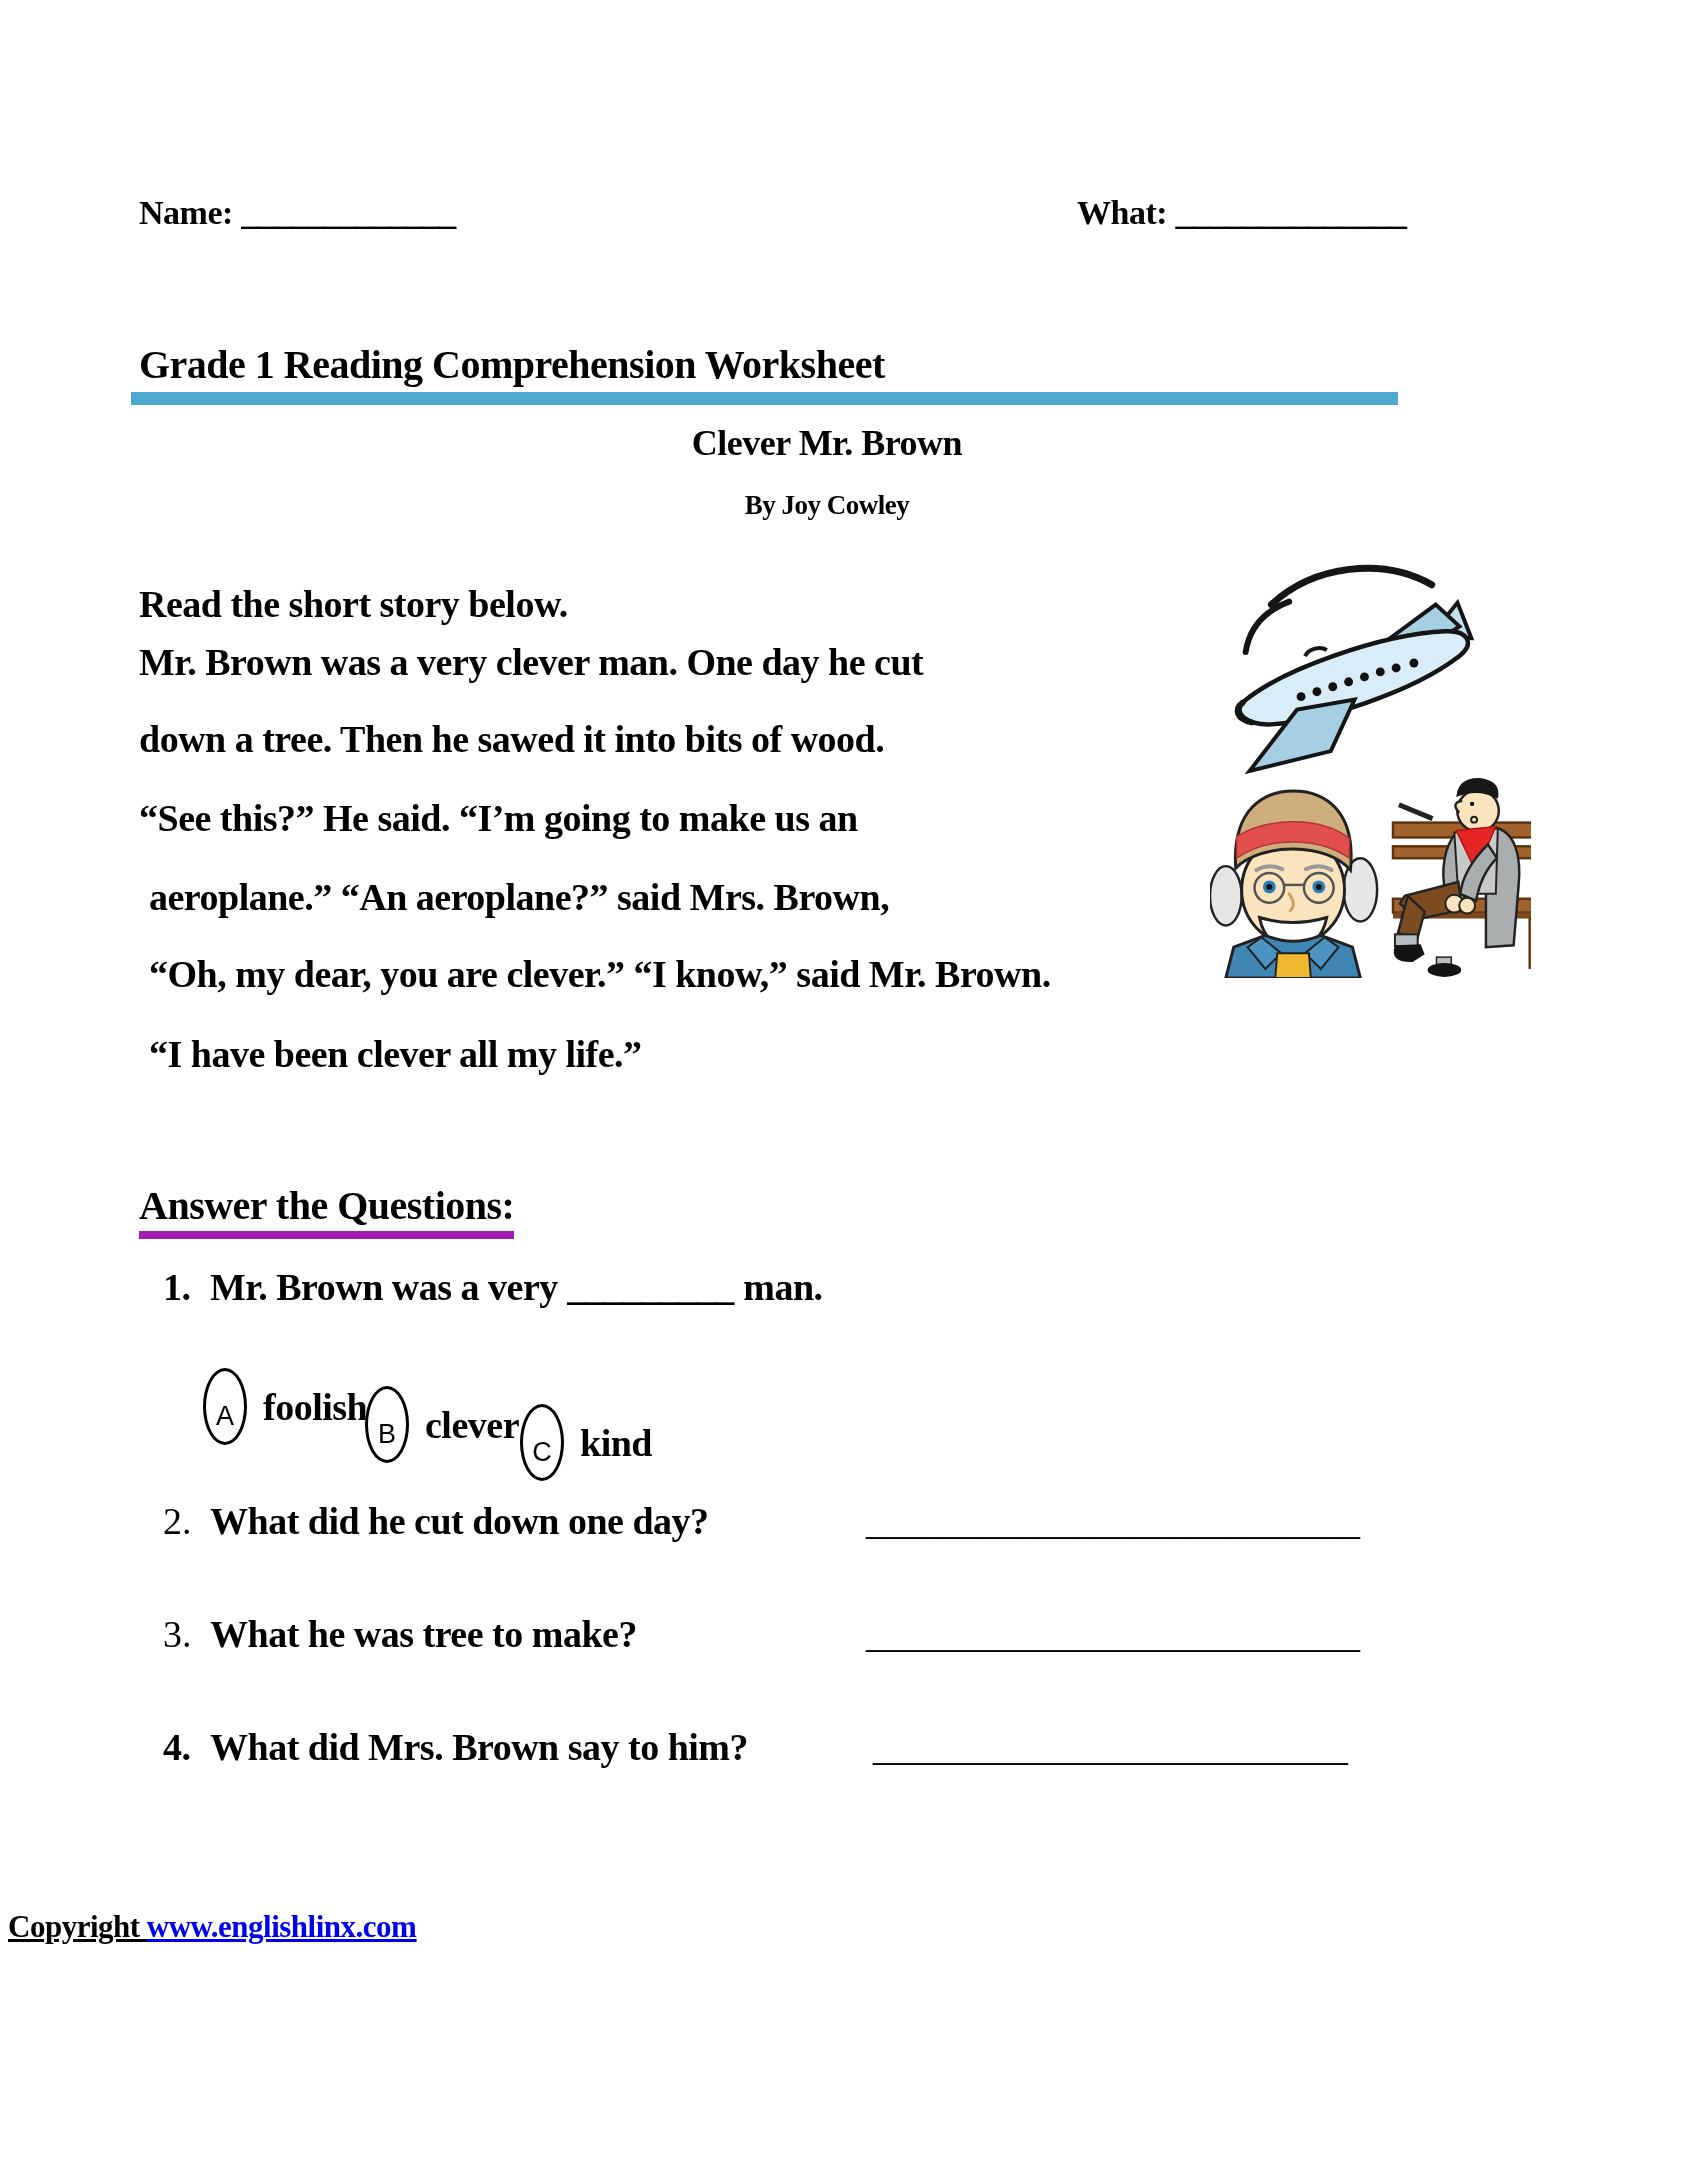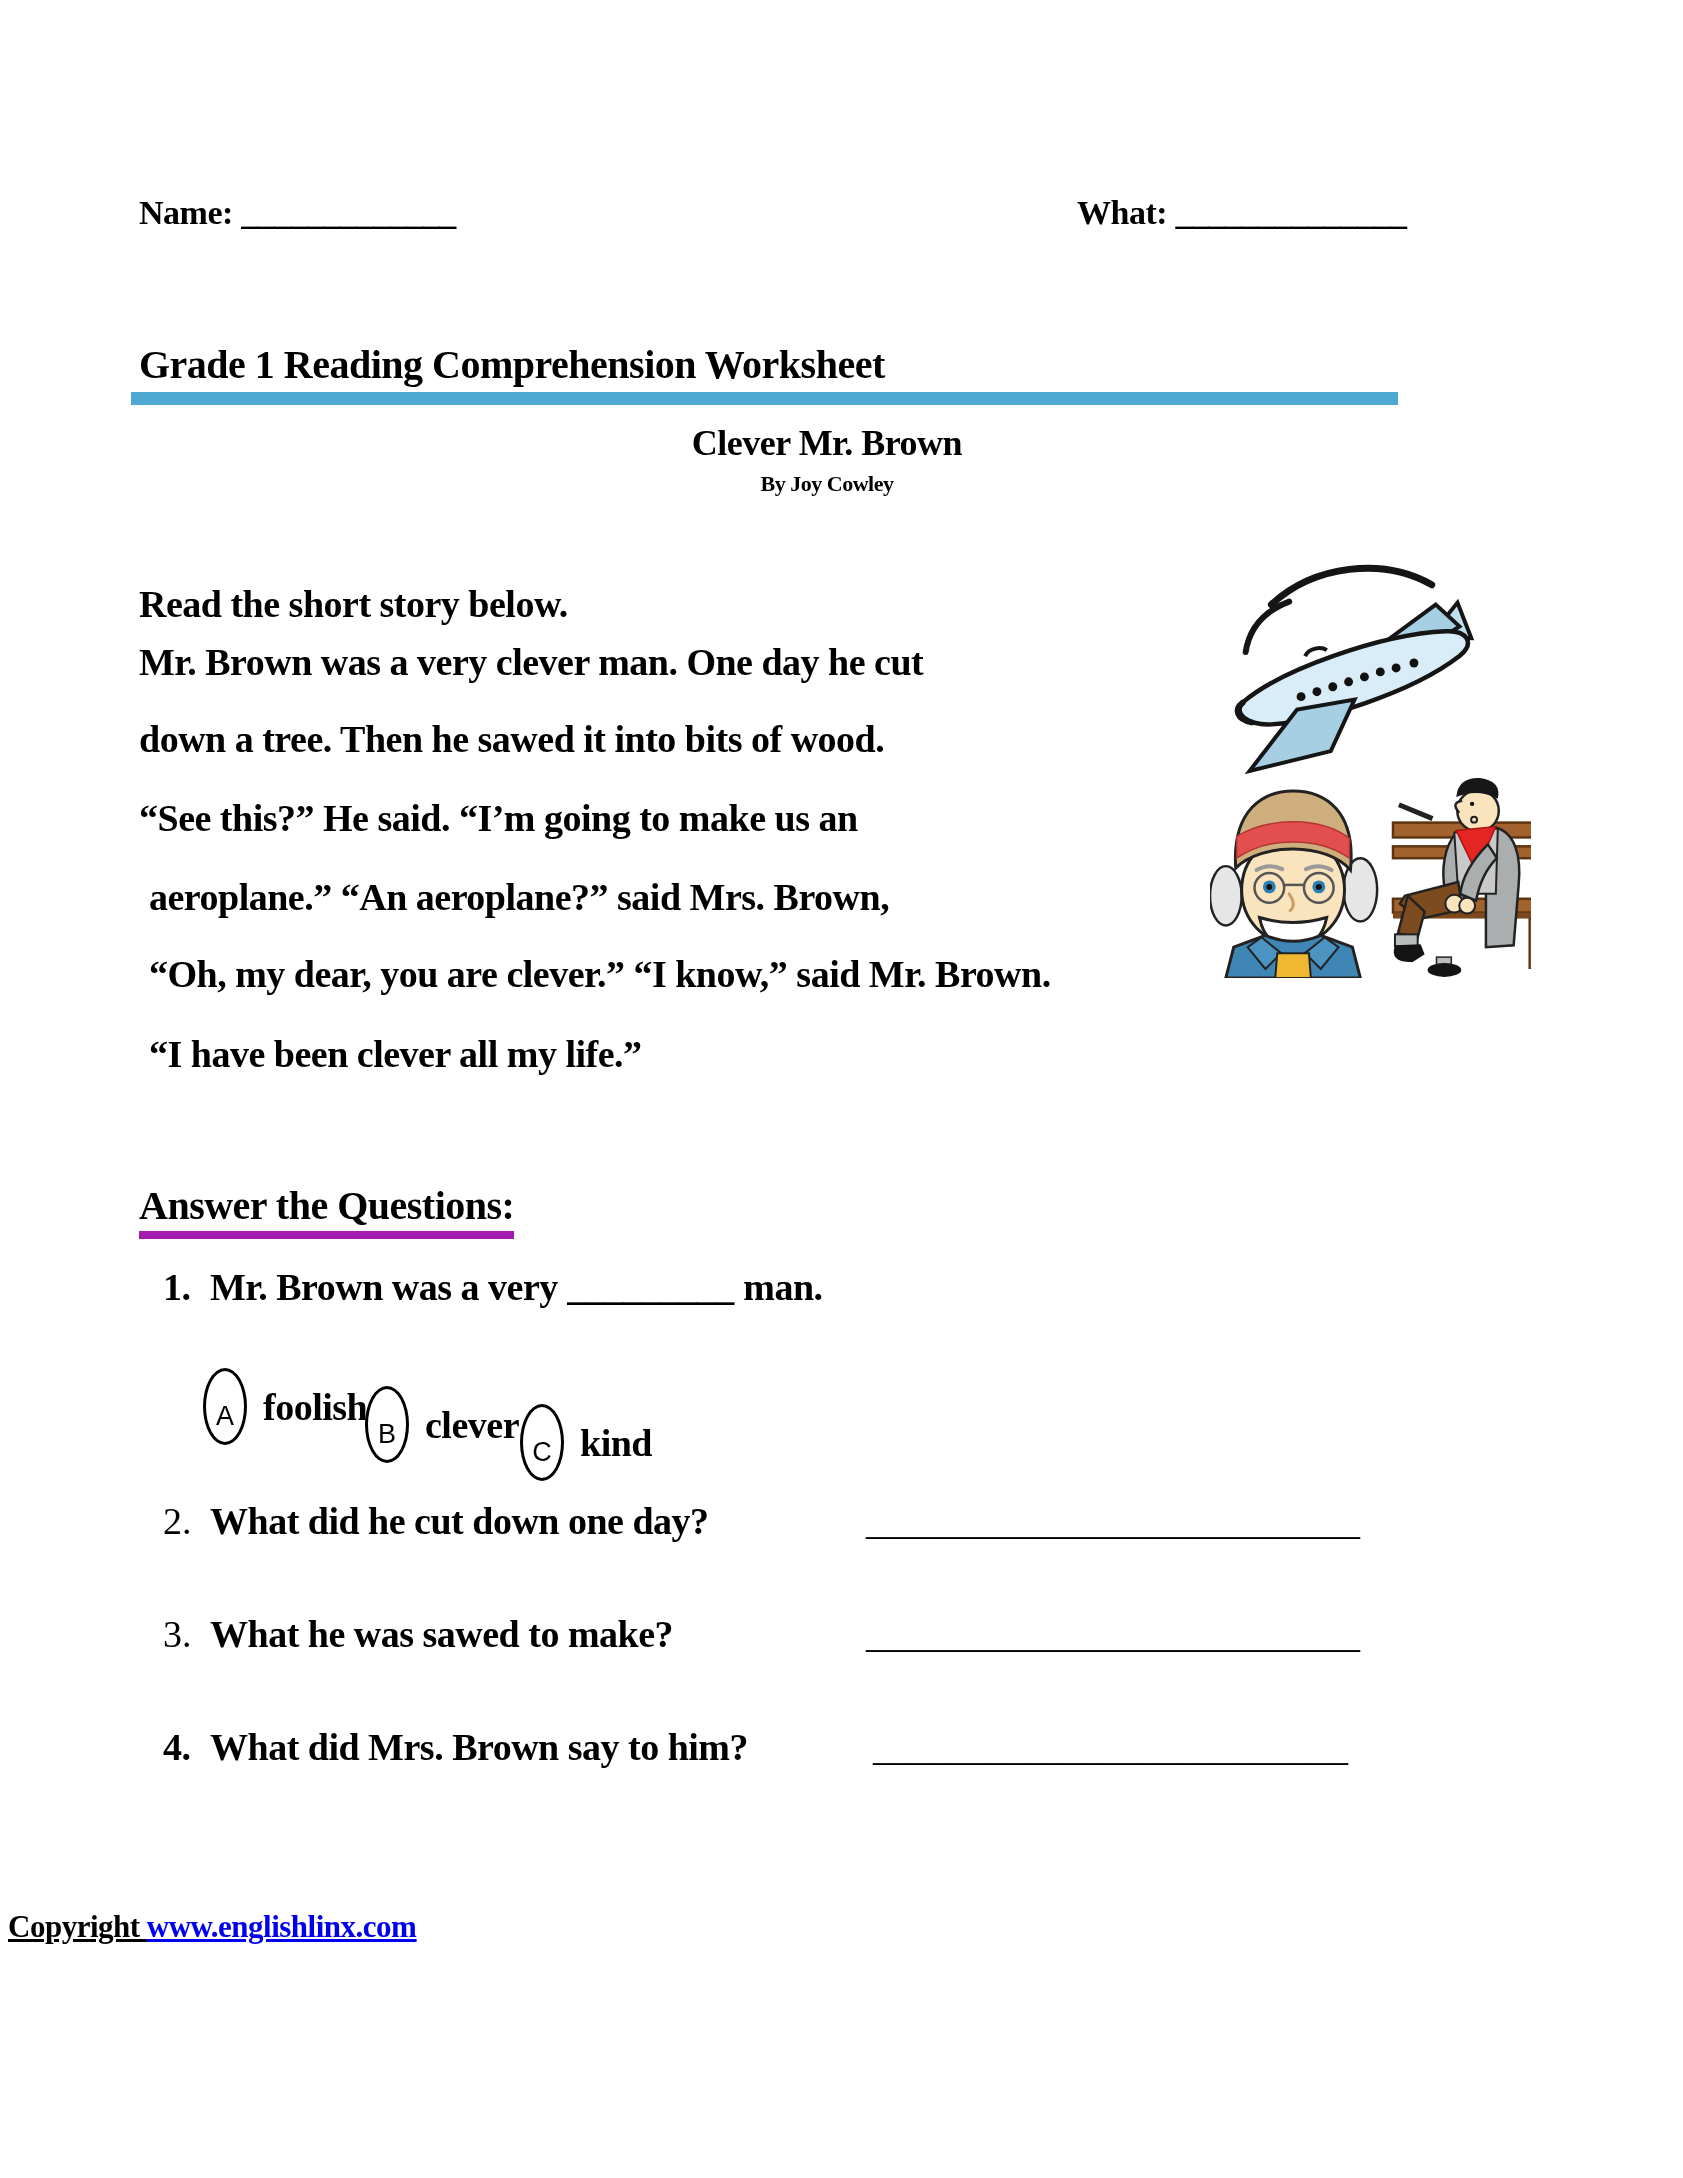--- a/index.html
+++ b/index.html
@@ -12,21 +12,21 @@
     overflow:hidden;
   }
   .abs{position:absolute;white-space:pre;}
   .b{font-weight:700;letter-spacing:-0.5px;}
   .nameline{top:194px;left:139px;font-size:34px;}
   .dateline{top:194px;left:1077px;font-size:34px;}
   .heading{top:341px;left:139px;font-size:40px;}
   .divider{top:392px;left:131px;width:1267px;height:13px;background:#4da8d2;}
   .centerband{left:139px;width:1376px;text-align:center;}
   .title{top:422px;font-size:36px;}
-  .byline{top:471px;font-size:22px;}
+  .byline{top:490px;font-size:27px;}
   .instruction{top:582px;left:139px;font-size:38px;}
   .story-line{left:139px;font-size:38px;}
   .story-indent{left:149px;}
   .answers-heading{top:1182px;left:139px;font-size:40px;}
   .answers-heading .ul{border-bottom:8px solid #a21caf;display:inline-block;padding-bottom:2px;}
   .qrow{font-size:38px;}
   .qnum{position:absolute;left:163px;top:0;}
   .qnum-reg{font-weight:400;}
   .qtext{position:absolute;left:210px;top:0;}
   .qblank{position:absolute;top:0;font-weight:400;}
@@ -166,21 +166,21 @@
   </div>
 
   <div class="abs qrow q2row" style="left:0;width:1683px;height:50px">
     <span class="abs qnum qnum-reg">2.</span>
     <span class="abs qtext b">What did he cut down one day?</span>
     <span class="abs qblank blank2">__________________________</span>
   </div>
 
   <div class="abs qrow q3row" style="left:0;width:1683px;height:50px">
     <span class="abs qnum qnum-reg">3.</span>
-    <span class="abs qtext b">What he was sawed to make?</span>
+    <span class="abs qtext b">What he was tree to make?</span>
     <span class="abs qblank blank3">__________________________</span>
   </div>
 
   <div class="abs qrow q4row" style="left:0;width:1683px;height:50px">
     <span class="abs qnum b">4.</span>
     <span class="abs qtext b">What did Mrs. Brown say to him?</span>
     <span class="abs qblank blank4">_________________________</span>
   </div>
 
   <div class="abs copyright"><span class="b">Copyright </span><span class="b link">www.englishlinx.com</span></div>

